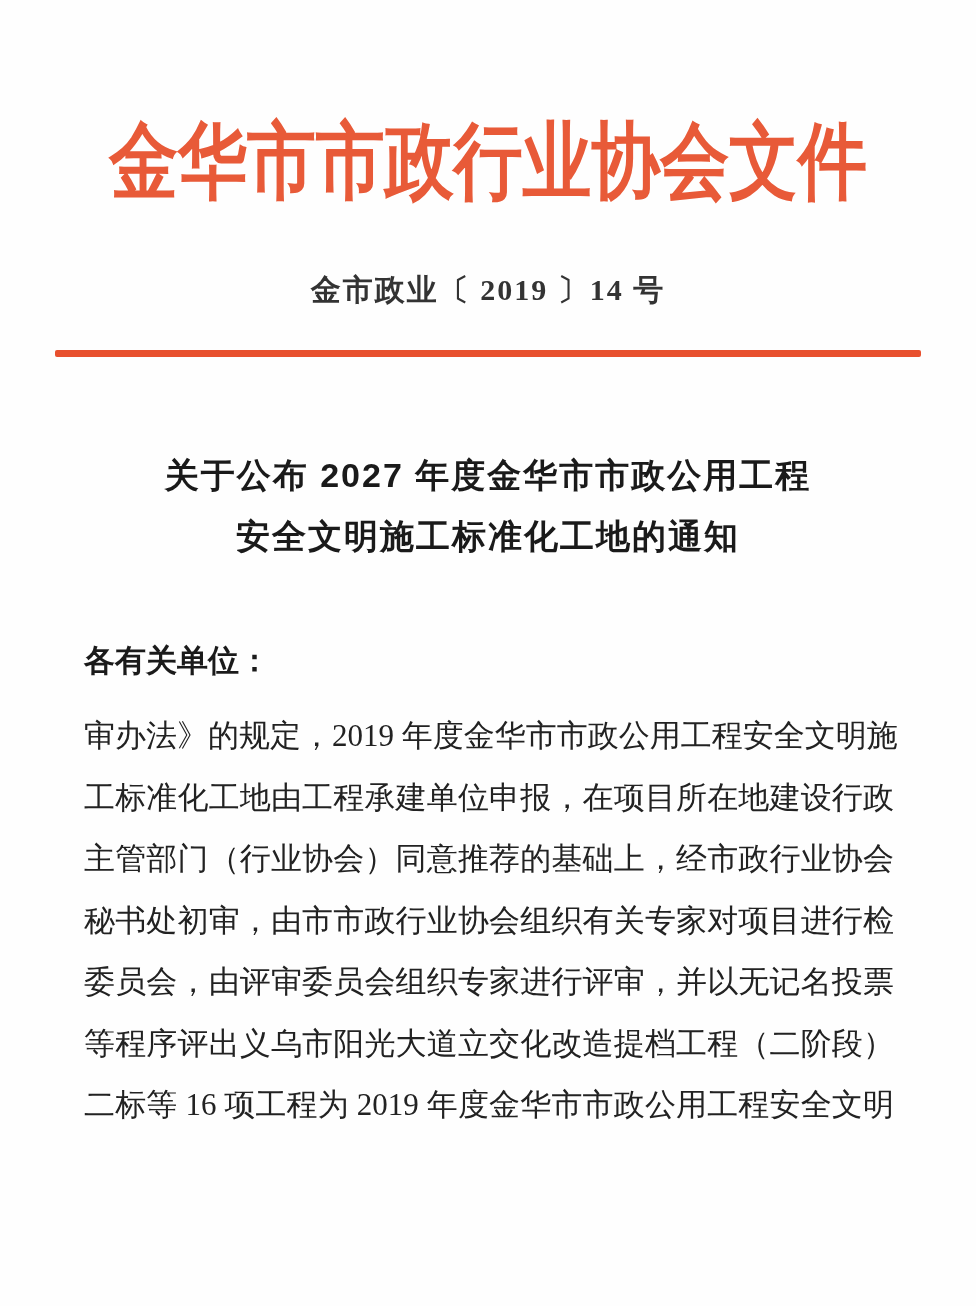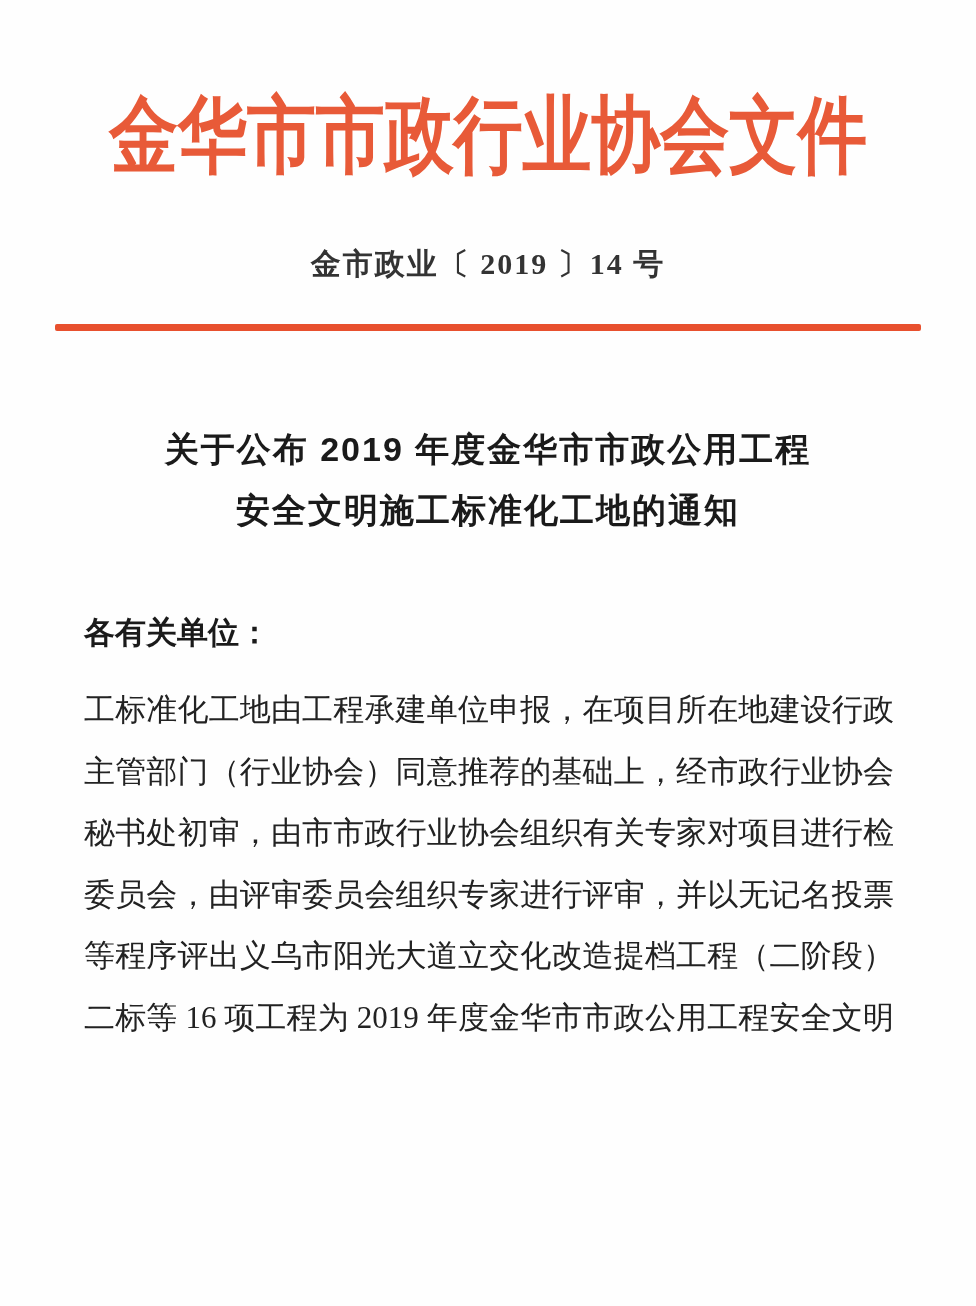--- a/index.html
+++ b/index.html
@@ -18,21 +18,21 @@
     width: 976px;
     height: 1306px;
     background: var(--paper);
     font-family: "Liberation Serif", "DejaVu Serif", serif;
     color: var(--ink);
     overflow: hidden;
   }
   .page {
     width: 976px;
     height: 972px;
-    padding-top: 86px;
+    padding-top: 112px;
     position: relative;
   }
   
   .doc-title {
     margin: 0;
     width: 100%;
     text-align: center;
     font-family: "Liberation Serif", "DejaVu Serif", serif;
     font-weight: 700;
     font-size: 84px;
@@ -70,21 +70,21 @@
     font-weight: 700;
     font-size: 34px;
     line-height: 61px;
     color: var(--heading_ink);
     letter-spacing: 2px;
   }
   .notice-title .line { display: block; }
   
   .salutation {
     margin: 74px 82px 0 84px;
-    font-family: Liberation Mono, monospace;
+    font-family: Liberation Serif, serif;
     font-weight: 700;
     font-size: 31px;
     line-height: 40px;
     color: var(--heading_ink);
   }
   
   .paragraph {
     margin: 24px 82px 0 84px;
   }
   .body-line {
@@ -104,27 +104,28 @@
 
 <div class="page">
 
   <h1 class="doc-title">金华市市政行业协会文件</h1>
 
   <div class="doc-number">金市政业〔 2019 〕14 号</div>
 
   <div class="red-rule"></div>
 
   <h2 class="notice-title">
-    <span class="line">关于公布 2019 年度金华市市政公用工程</span>
+    <span class="line">关于公布 2027 年度金华市市政公用工程</span>
     <span class="line">安全文明施工标准化工地的通知</span>
   </h2>
 
   <div class="salutation">各有关单位：</div>
 
   <div class="paragraph">
+    <div class="body-line">审办法》的规定，2019 年度金华市市政公用工程安全文明施</div>
     <div class="body-line">工标准化工地由工程承建单位申报，在项目所在地建设行政</div>
     <div class="body-line">主管部门（行业协会）同意推荐的基础上，经市政行业协会</div>
     <div class="body-line">秘书处初审，由市市政行业协会组织有关专家对项目进行检</div>
     <div class="body-line">委员会，由评审委员会组织专家进行评审，并以无记名投票</div>
     <div class="body-line">等程序评出义乌市阳光大道立交化改造提档工程（二阶段）</div>
     <div class="body-line">二标等 16 项工程为 2019 年度金华市市政公用工程安全文明</div>
   </div>
 
 </div>
 

